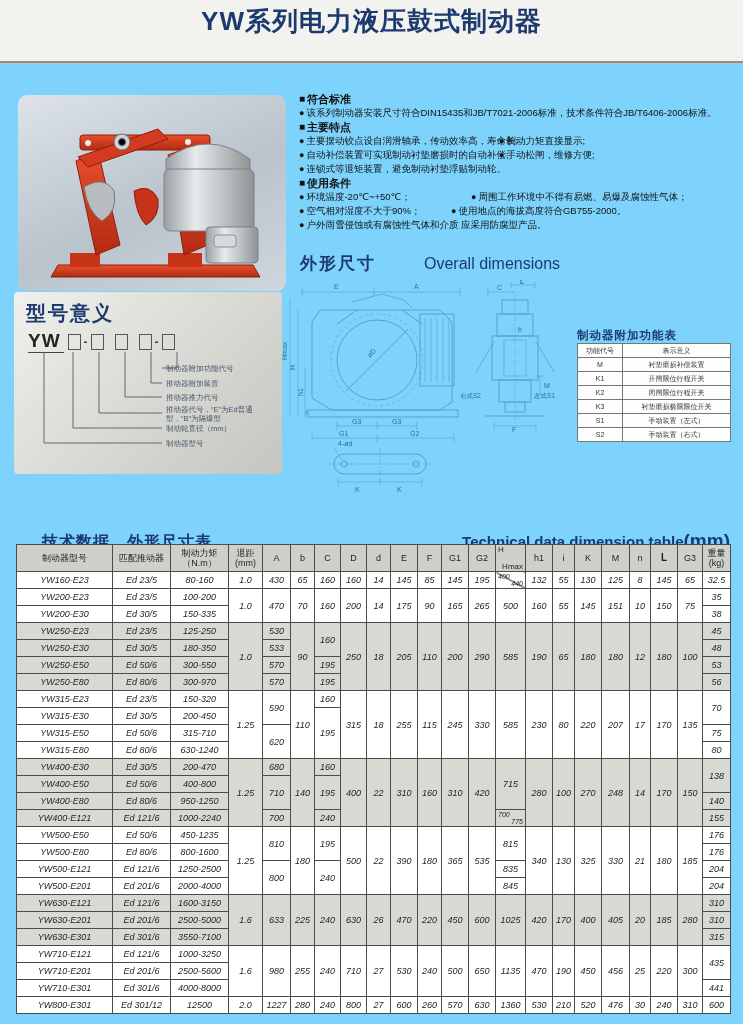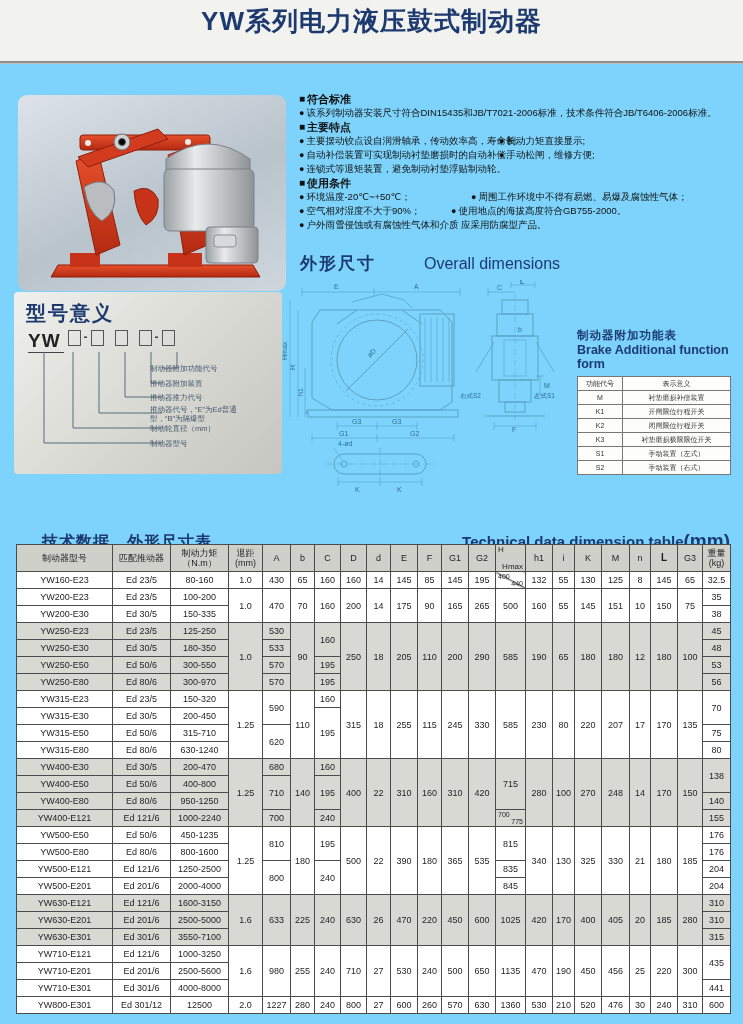--- a/index.html
+++ b/index.html
@@ -28,26 +28,26 @@
 
   
   .dimshdr{position:absolute;left:300px;top:252px;display:flex;align-items:baseline;}
   .dimshdr .cn{font-size:17px;font-weight:800;color:#1c3a70;letter-spacing:2px;}
   .dimshdr .en{margin-left:48px;font-size:16px;font-weight:400;color:#1c3a70;}
 
   
   .model{position:absolute;left:14px;top:292px;width:268px;height:182px;border-radius:4px;
          background:linear-gradient(135deg,#f0f0ec 0%,#d2d2cc 70%,#c6c6c0 100%);}
   .model .mtitle{position:absolute;left:12px;top:8px;font-size:20px;font-weight:900;color:#1c3a70;letter-spacing:2px;}
-  .model .code{position:absolute;left:14px;top:38px;display:flex;font-weight:700;color:#222;}
+  .model .code{position:absolute;left:14px;top:38px;display:flex;align-items:center;font-weight:700;color:#222;}
   .model .yw{font-size:19px;letter-spacing:1px;border-bottom:1.5px solid #444;padding-right:3px;}
   .model .box{width:11px;height:14px;border:1.5px solid #555;margin-left:4px;background:transparent;}
   .model .dash{margin-left:3px;margin-right:-1px;font-size:12px;color:#444;}
   .model .gap{width:7px;}
-  .mlabel{position:absolute;left:136px;width:112px;font-size:7.5px;line-height:9px;color:#44566b;}
+  .mlabel{position:absolute;left:152px;width:112px;font-size:7.5px;line-height:9px;color:#44566b;}
   .mlines{position:absolute;left:0;top:0;}
 
   
   .drawing{position:absolute;left:282px;top:280px;width:288px;height:224px;}
 
   
   .funcblk{position:absolute;left:577px;top:328px;width:160px;}
   .funcblk .t1{font-size:11.5px;font-weight:800;color:#1c3a70;letter-spacing:1px;}
   .funcblk .t2{font-size:12.5px;font-weight:800;color:#1c3a70;margin-bottom:5px;}
   table.ftab{border-collapse:collapse;width:154px;background:#fdfdfb;}
@@ -60,21 +60,21 @@
   .techtitles .en{font-size:15px;font-weight:800;color:#1c3a70;margin-top:20px;}
   .techtitles .en .big{font-size:19px;}
 
   
   table.tech{position:absolute;left:16px;top:544px;border-collapse:collapse;table-layout:fixed;width:714px;background:#fff;}
   table.tech td,table.tech th{border:1px solid #4b4b4b;text-align:center;vertical-align:middle;
       padding:0;font-size:9px;color:#1e1e1e;overflow:hidden;font-weight:400;}
   table.tech thead tr{height:27px;}
   table.tech thead th{background:#d0d0cb;font-size:9px;line-height:10px;}
   table.tech thead th.bold{font-weight:700;font-size:10px;}
-  table.tech tbody tr{height:17px;}
+  table.tech tbody tr{height:17px;font-style:italic;}
   table.tech tbody tr.shade td{background:#d9d9d4;}
   td.diagcell,th.diagcell{position:relative;
       background-image:linear-gradient(to right top,transparent 47.5%,#666 47.5%,#666 52.5%,transparent 52.5%);}
   .diagcell .dt{position:absolute;left:2px;top:0px;font-size:7px;line-height:9px;}
   .diagcell .db{position:absolute;right:2px;bottom:0px;font-size:7px;line-height:9px;}
   th.diagcell .dt,th.diagcell .db{font-size:8px;font-weight:400;}
 </style>
 </head>
 <body>
 
@@ -347,21 +347,20 @@
         <text x="262" y="108">M</text>
         <text x="230" y="152">F</text>
         <text x="178" y="118" font-size="6.5">右式S2</text>
         <text x="252" y="118" font-size="6.5">左式S1</text>
       </g>
     </svg>
   </div>
 
   <div class="funcblk">
     <div class="t1">制动器附加功能表</div>
-    <div class="t2">Brake Additional function form</div>
     <table class="ftab">
         <tbody>
           <tr>
             <td class="c0">功能代号</td>
             <td>表示意义</td>
           </tr>
           <tr>
             <td class="c0">M</td>
             <td>衬垫磨损补偿装置</td>
           </tr>

